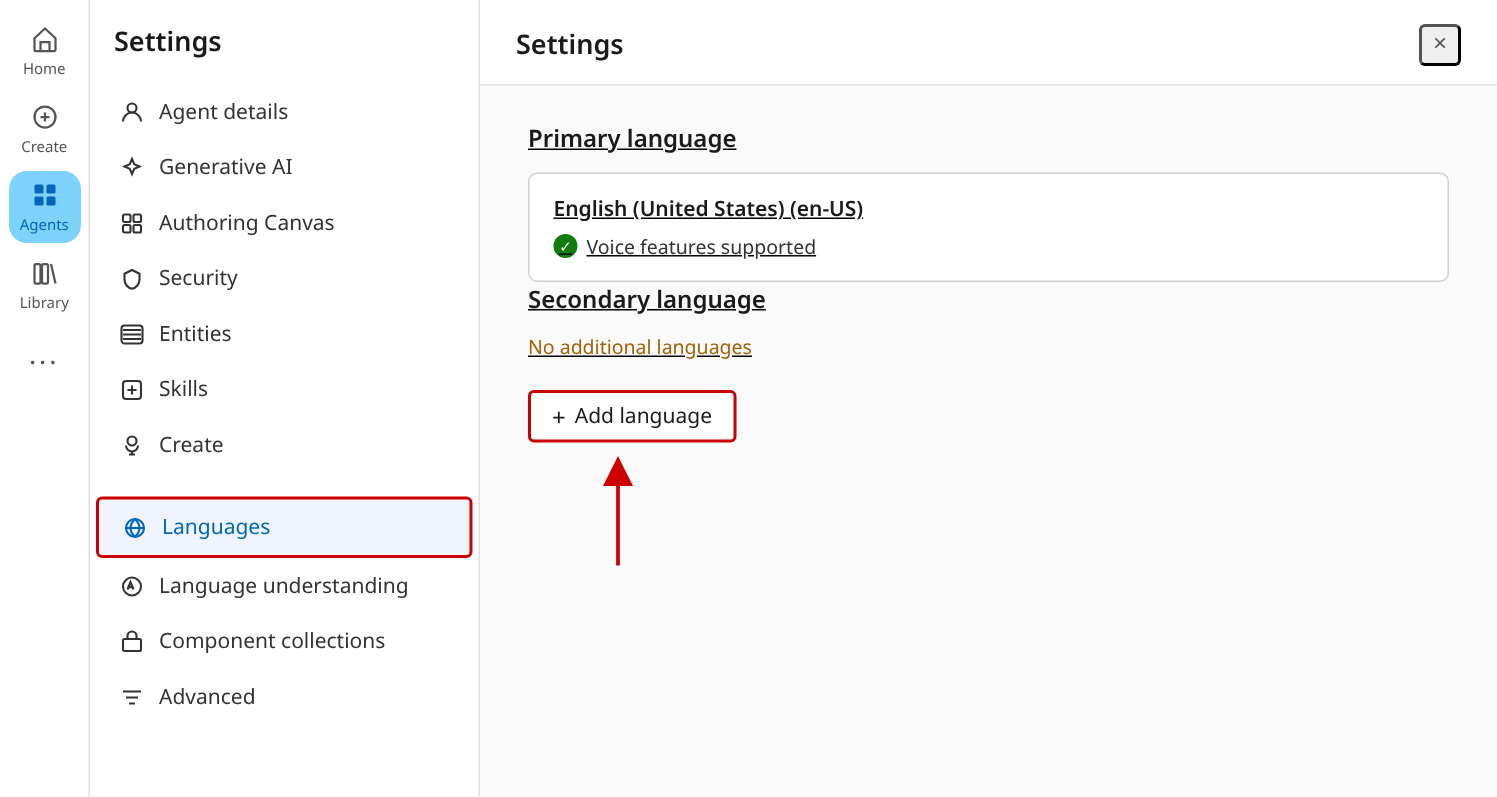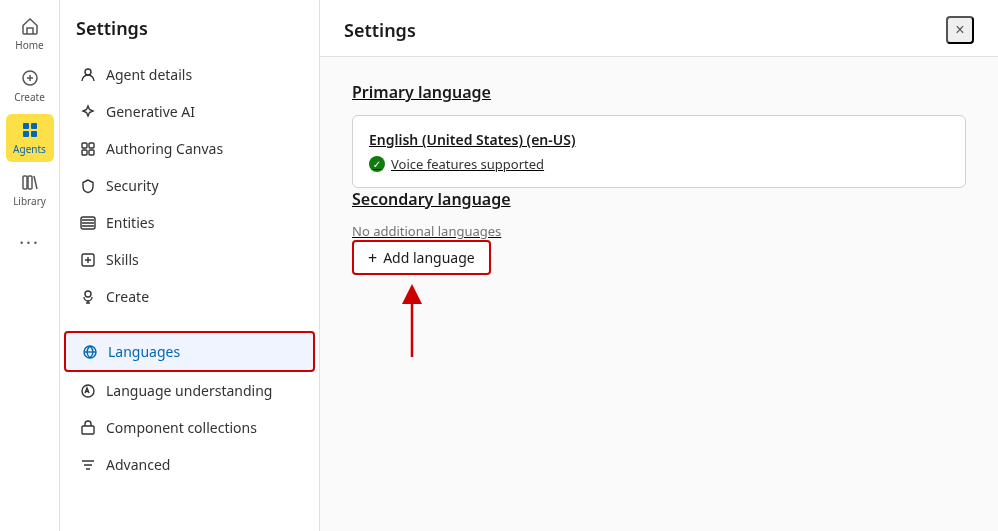--- a/index.html
+++ b/index.html
@@ -31,22 +31,23 @@
       display: flex;
       flex-direction: column;
       align-items: center;
       justify-content: center;
       gap: 2px;
       cursor: pointer;
       color: #555;
       font-size: 10px;
     }
     .nav-item.active {
-      background: #fde047;
+      background: #7dd3fc;
       color: #0067b8;
+      border-radius: 12px;
     }
     .nav-item svg { width: 20px; height: 20px; }
     .nav-item-label { font-size: 10px; }
 
     
     .sidebar {
       width: 260px;
       background: #fff;
       border-right: 1px solid #e0e0e0;
       padding: 16px 0;
@@ -148,23 +149,23 @@
       display: flex;
       align-items: center;
       justify-content: center;
       color: #fff;
       font-size: 10px;
       flex-shrink: 0;
     }
 
     .secondary-section { margin-top: 0; }
     .no-additional {
-      color: #737373;
+      color: #a16207;
       font-size: 13px;
-      margin-bottom: 0;
+      margin-bottom: 20px;
     }
 
     .add-language-btn {
       display: inline-flex;
       align-items: center;
       gap: 6px;
       padding: 6px 14px;
       border: 2px solid #c00;
       border-radius: 4px;
       background: #fff;

